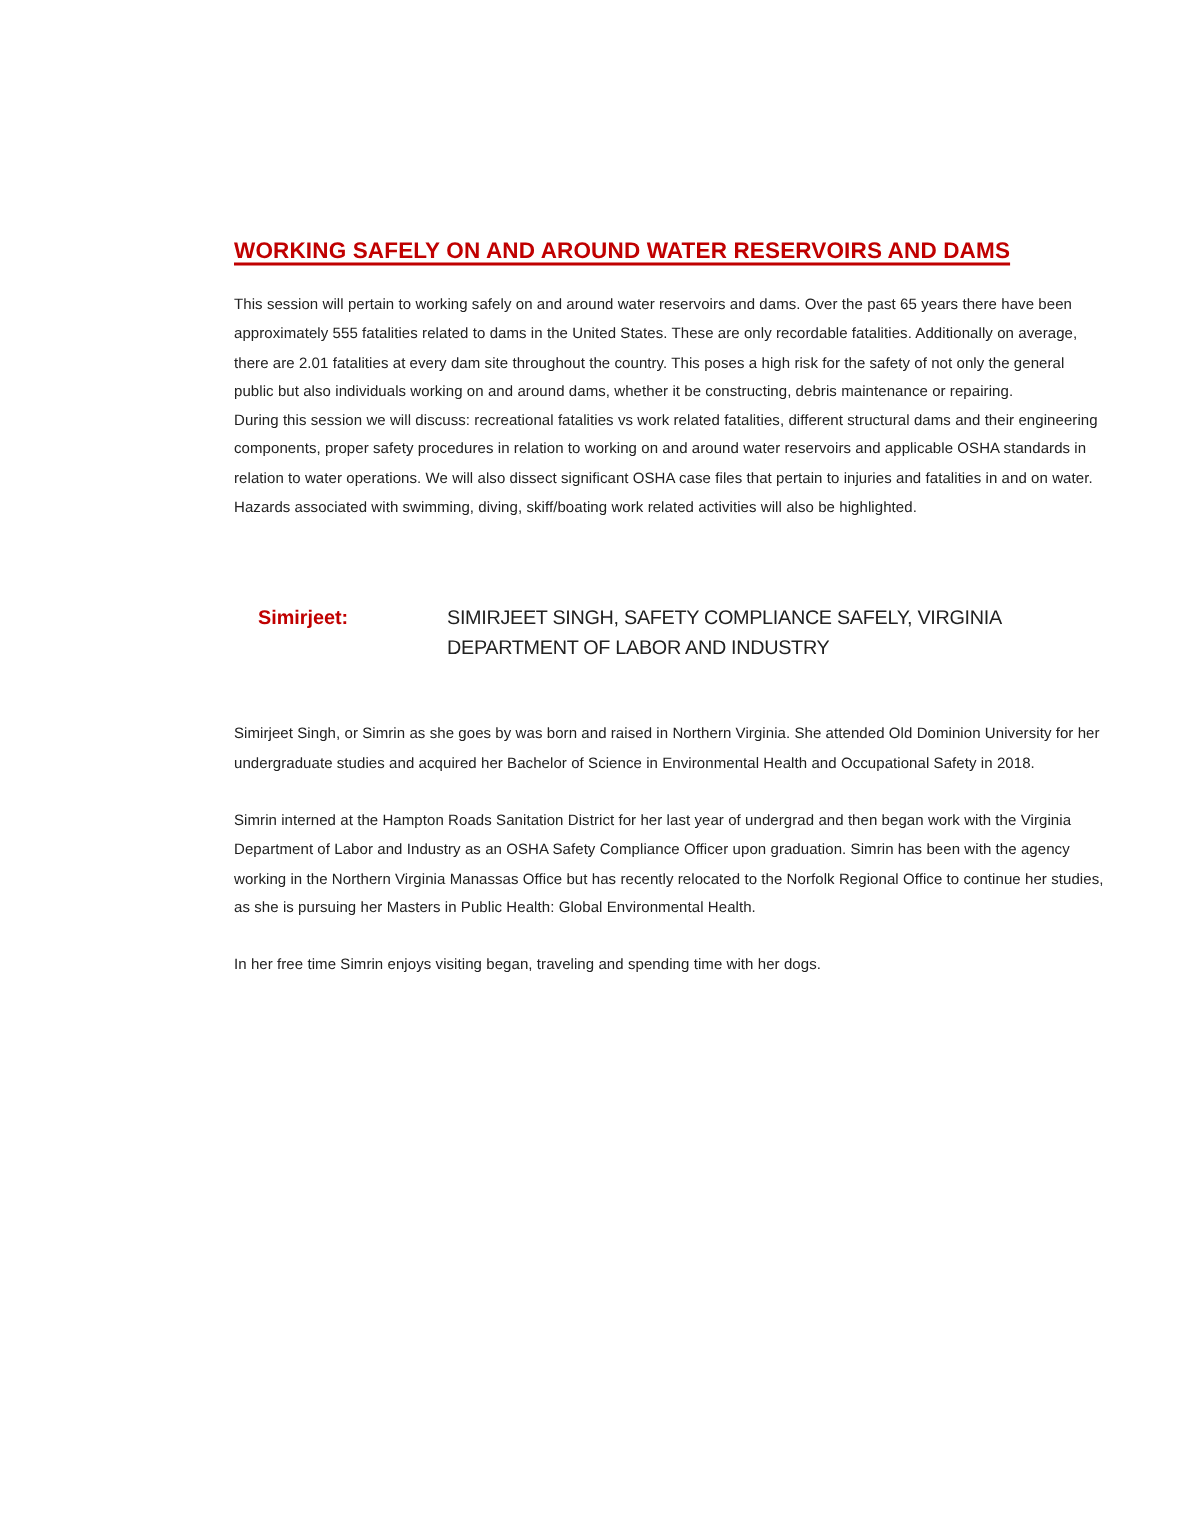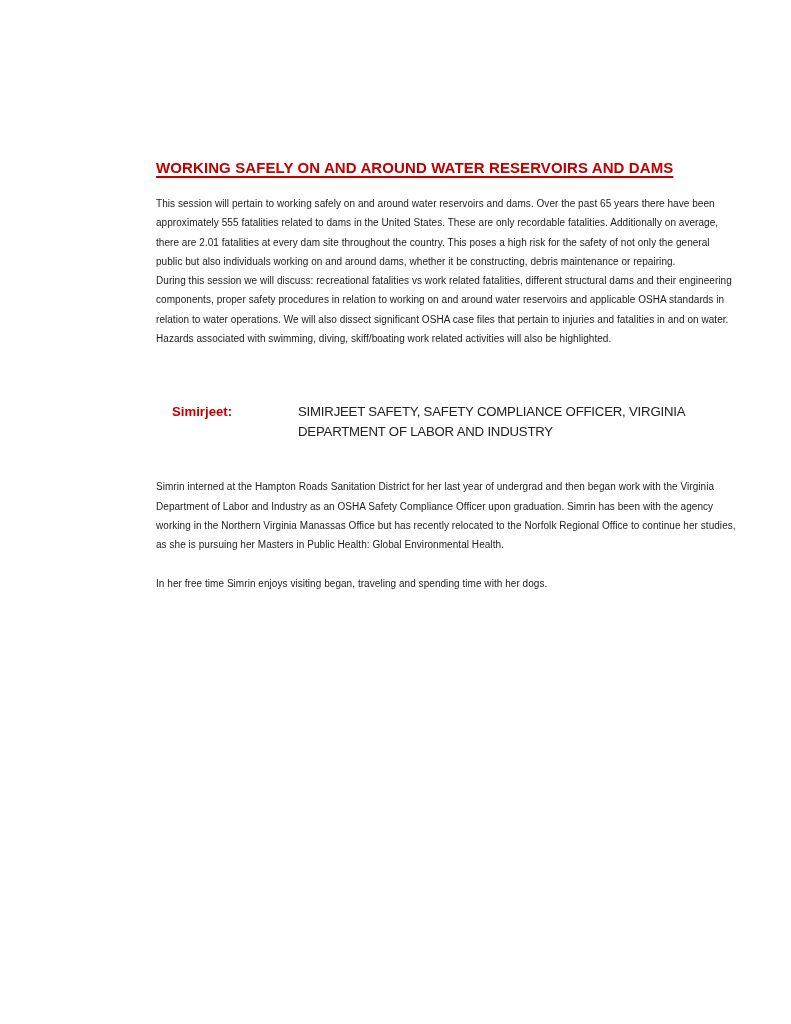--- a/index.html
+++ b/index.html
@@ -65,22 +65,23 @@
 
     <h1 class="doc-title">WORKING SAFELY ON AND AROUND WATER RESERVOIRS AND DAMS</h1>
 
     <div class="intro body-text">
       <p>This session will pertain to working safely on and around water reservoirs and dams. Over the past 65 years there have been approximately 555 fatalities related to dams in the United States. These are only recordable fatalities. Additionally on average, there are 2.01 fatalities at every dam site throughout the country. This poses a high risk for the safety of not only the general public but also individuals working on and around dams, whether it be constructing, debris maintenance or repairing.</p>
       <p>During this session we will discuss: recreational fatalities vs work related fatalities, different structural dams and their engineering components, proper safety procedures in relation to working on and around water reservoirs and applicable OSHA standards in relation to water operations. We will also dissect significant OSHA case files that pertain to injuries and fatalities in and on water. Hazards associated with swimming, diving, skiff/boating work related activities will also be highlighted.</p>
     </div>
 
     <div class="presenter-row">
       <span class="presenter-label">Simirjeet:</span>
-      <span class="presenter-details">SIMIRJEET SAFETY, SAFETY COMPLIANCE OFFICER, VIRGINIA DEPARTMENT OF LABOR AND INDUSTRY</span>
+      <span class="presenter-details">SIMIRJEET SINGH, SAFETY COMPLIANCE SAFELY, VIRGINIA DEPARTMENT OF LABOR AND INDUSTRY</span>
     </div>
 
+    <p class="bio bio-1">Simirjeet Singh, or Simrin as she goes by was born and raised in Northern Virginia. She attended Old Dominion University for her undergraduate studies and acquired her Bachelor of Science in Environmental Health and Occupational Safety in 2018.</p>
 
     <p class="bio bio-2">Simrin interned at the Hampton Roads Sanitation District for her last year of undergrad and then began work with the Virginia Department of Labor and Industry as an OSHA Safety Compliance Officer upon graduation. Simrin has been with the agency working in the Northern Virginia Manassas Office but has recently relocated to the Norfolk Regional Office to continue her studies, as she is pursuing her Masters in Public Health: Global Environmental Health.</p>
 
     <p class="bio bio-3">In her free time Simrin enjoys visiting began, traveling and spending time with her dogs.</p>
 
   </div>
 </div>
 
 </body></html>

